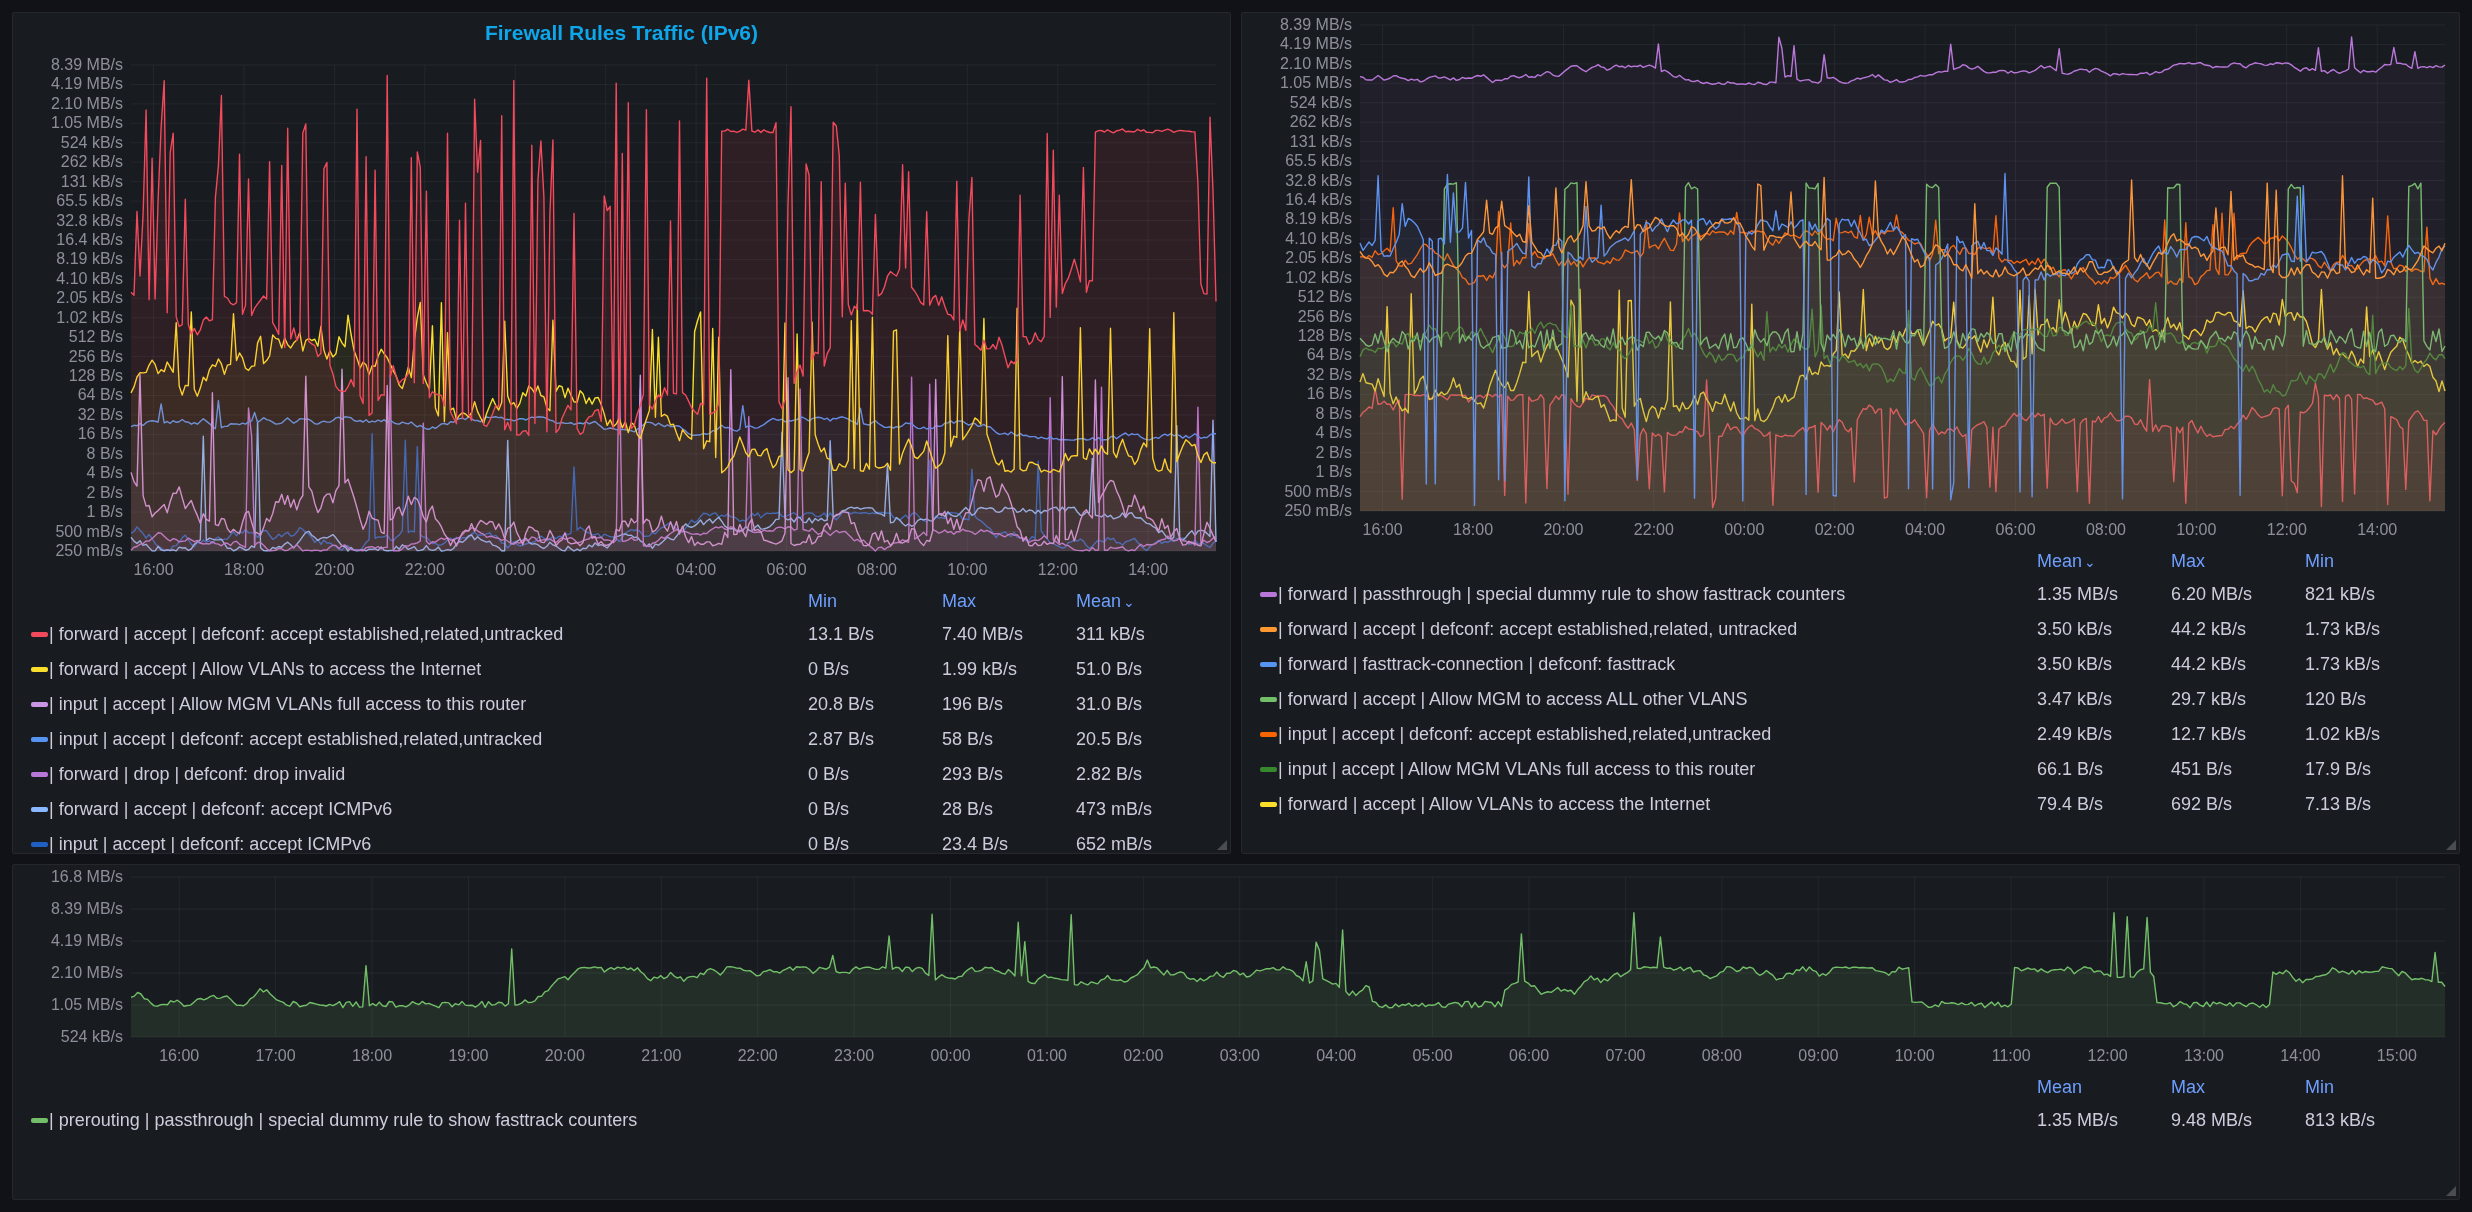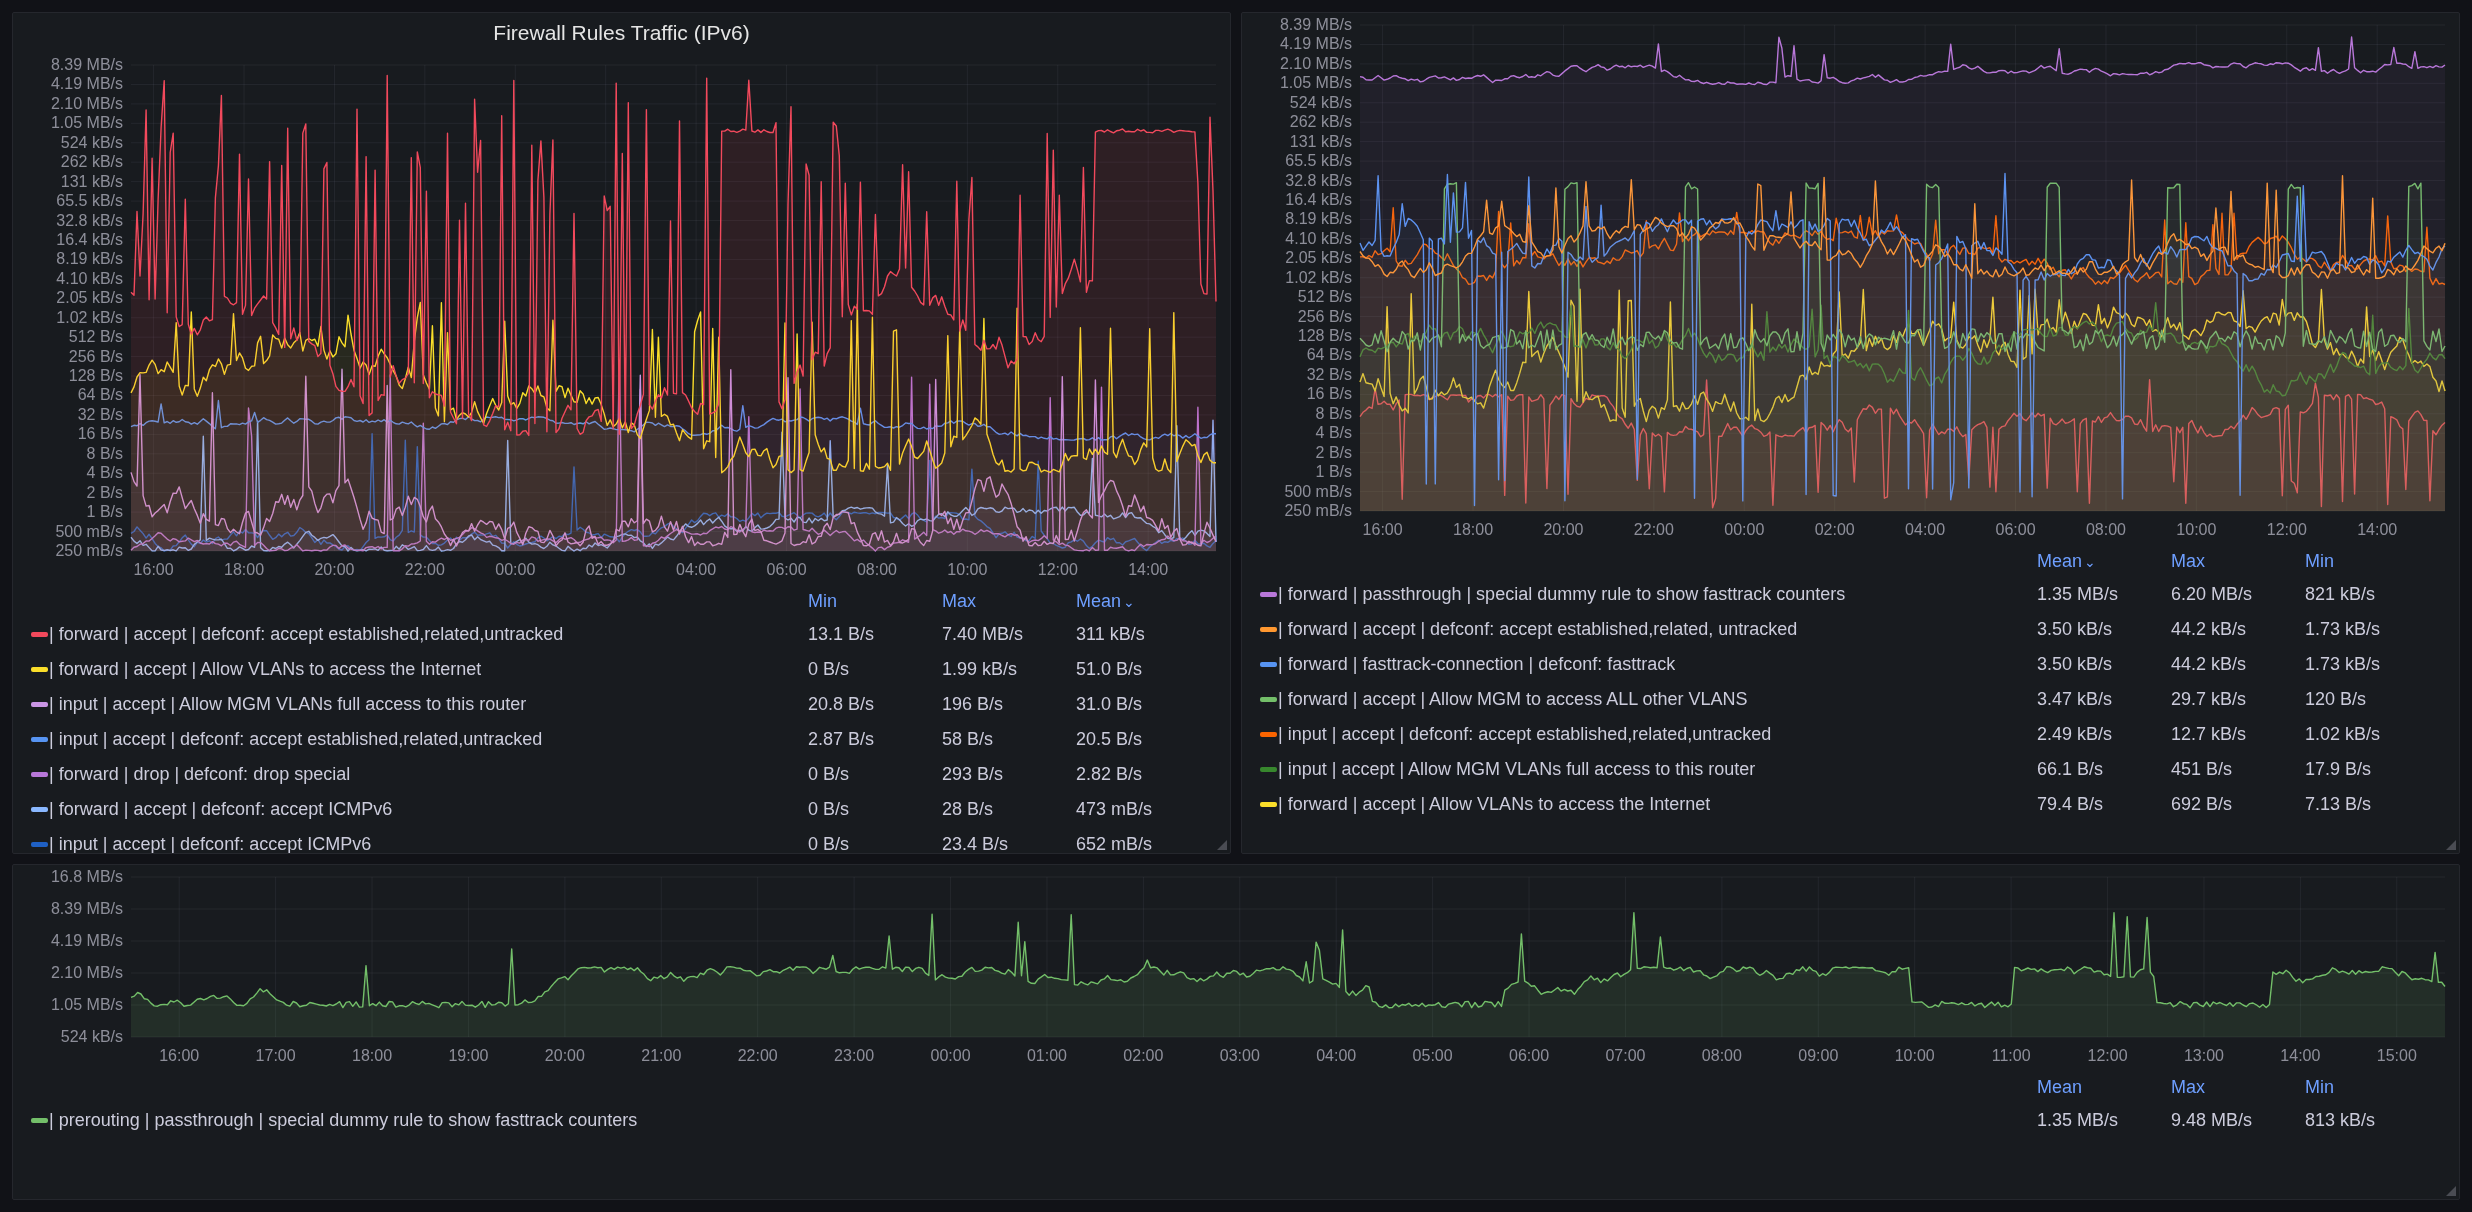--- a/index.html
+++ b/index.html
@@ -4,21 +4,21 @@
 <style>
   *{box-sizing:border-box;margin:0;padding:0}
   html,body{width:2472px;height:1212px;background:#111217;overflow:hidden;
     font-family:"Liberation Sans",sans-serif;}
   .dashboard{display:grid;grid-template-columns:1fr 1fr;grid-template-rows:842px 336px;
     gap:10px;padding:12px;width:100%;height:100%;}
   .panel{background:#181B1F;border:1px solid #25272D;border-radius:2px;
     position:relative;display:flex;flex-direction:column;overflow:hidden;}
   .panel-wide{grid-column:1/3;}
   .panel-header{height:40px;display:flex;align-items:center;justify-content:center;flex:0 0 auto;}
-  .panel-title{color:#e5e5e5;font-size:21px;font-weight:400;cursor:pointer;}
+  .panel-title{color:#0ea5e9;font-size:21px;font-weight:700;cursor:pointer;}
   .chart{flex:0 0 auto;position:relative;width:100%;}
   .chart-top{height:530px;}
   .chart-bottom{height:204px;}
   svg text{font-family:"Liberation Sans",sans-serif;}
   .legend{flex:1 1 auto;overflow:hidden;padding:2px 20px 0 18px;}
   .legend-header{display:flex;height:32px;align-items:center;}
   .legend-row{display:flex;height:35px;align-items:center;}
   .lg-label-cell{flex:1 1 auto;display:flex;align-items:center;gap:1px;min-width:0;text-align:center;}
   .lg-swatch{width:17px;height:5px;border-radius:2px;flex:0 0 auto;cursor:pointer;}
   .lg-label{color:#CCCCDC;font-size:18px;white-space:nowrap;overflow:hidden;
@@ -171,21 +171,21 @@
             <span class="lg-swatch" style="background: rgb(87, 148, 242);"></span>
             <span class="lg-label">| input | accept | defconf: accept established,related,untracked</span>
           </div>
           <div class="lg-val">2.87 B/s</div>
           <div class="lg-val">58 B/s</div>
           <div class="lg-val">20.5 B/s</div>
         </div>
         <div class="legend-row">
           <div class="lg-label-cell">
             <span class="lg-swatch" style="background: rgb(184, 119, 217);"></span>
-            <span class="lg-label">| forward | drop | defconf: drop special</span>
+            <span class="lg-label">| forward | drop | defconf: drop invalid</span>
           </div>
           <div class="lg-val">0 B/s</div>
           <div class="lg-val">293 B/s</div>
           <div class="lg-val">2.82 B/s</div>
         </div>
         <div class="legend-row">
           <div class="lg-label-cell">
             <span class="lg-swatch" style="background: rgb(138, 184, 255);"></span>
             <span class="lg-label">| forward | accept | defconf: accept ICMPv6</span>
           </div>

